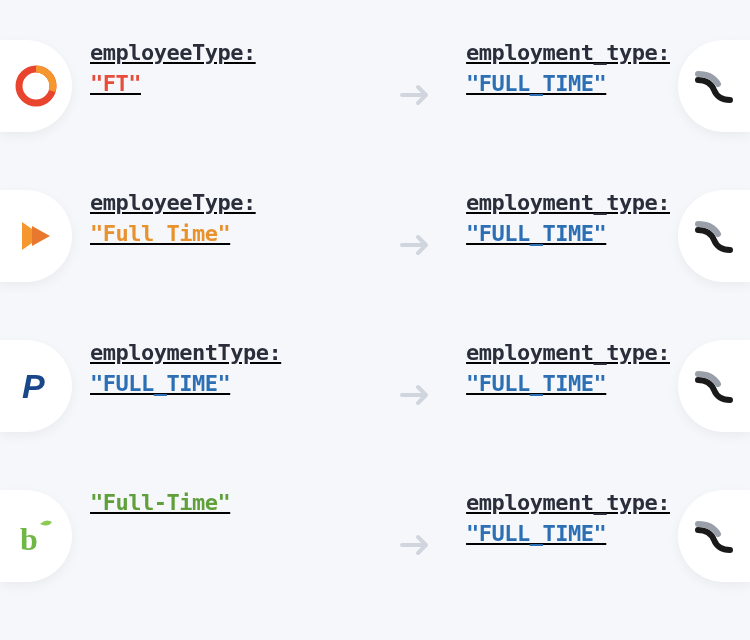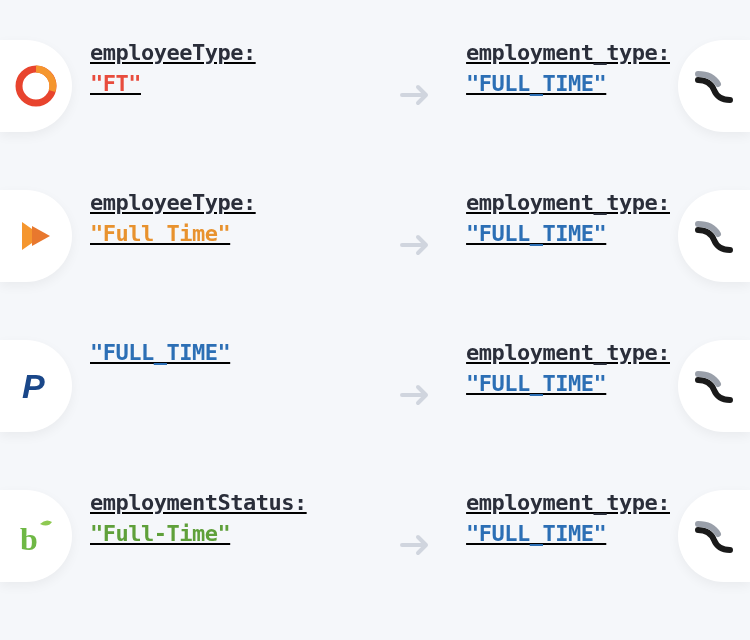--- a/index.html
+++ b/index.html
@@ -156,20 +156,21 @@
 
 <div class="row">
   <div class="source-badge">
     <div class="icon">
       <svg viewBox="0 0 44 44" width="44" height="44">
         <text x="8" y="34" font-family="Arial Black, sans-serif" font-size="34" font-weight="900" font-style="italic" fill="#1a4789">P</text>
       </svg>
     </div>
   </div>
   <div class="code-block">
+    <div class="key-line">employmentType:</div>
     <div class="value-line value-blue">"FULL_TIME"</div>
   </div>
   <div class="middle-gap"></div>
   <div class="arrow">
     <svg viewBox="0 0 36 24" width="36" height="24">
       <path d="M 2 12 L 26 12 M 18 4 L 26 12 L 18 20" stroke="#d0d5de" stroke-width="4" fill="none" stroke-linecap="round" stroke-linejoin="round"></path>
     </svg>
   </div>
   <div class="code-block target">
     <div class="key-line">employment_type:</div>
@@ -189,21 +190,20 @@
 <div class="row">
   <div class="source-badge">
     <div class="icon">
       <svg viewBox="0 0 44 44" width="44" height="44">
         <text x="6" y="36" font-family="Georgia, serif" font-size="32" font-weight="bold" fill="#6fb845">b</text>
         <path d="M 26 10 Q 32 4 38 8 Q 34 14 26 10" fill="#8ec951"></path>
       </svg>
     </div>
   </div>
   <div class="code-block">
-    <div class="key-line">employmentStatus:</div>
     <div class="value-line value-green">"Full-Time"</div>
   </div>
   <div class="middle-gap"></div>
   <div class="arrow">
     <svg viewBox="0 0 36 24" width="36" height="24">
       <path d="M 2 12 L 26 12 M 18 4 L 26 12 L 18 20" stroke="#d0d5de" stroke-width="4" fill="none" stroke-linecap="round" stroke-linejoin="round"></path>
     </svg>
   </div>
   <div class="code-block target">
     <div class="key-line">employment_type:</div>

